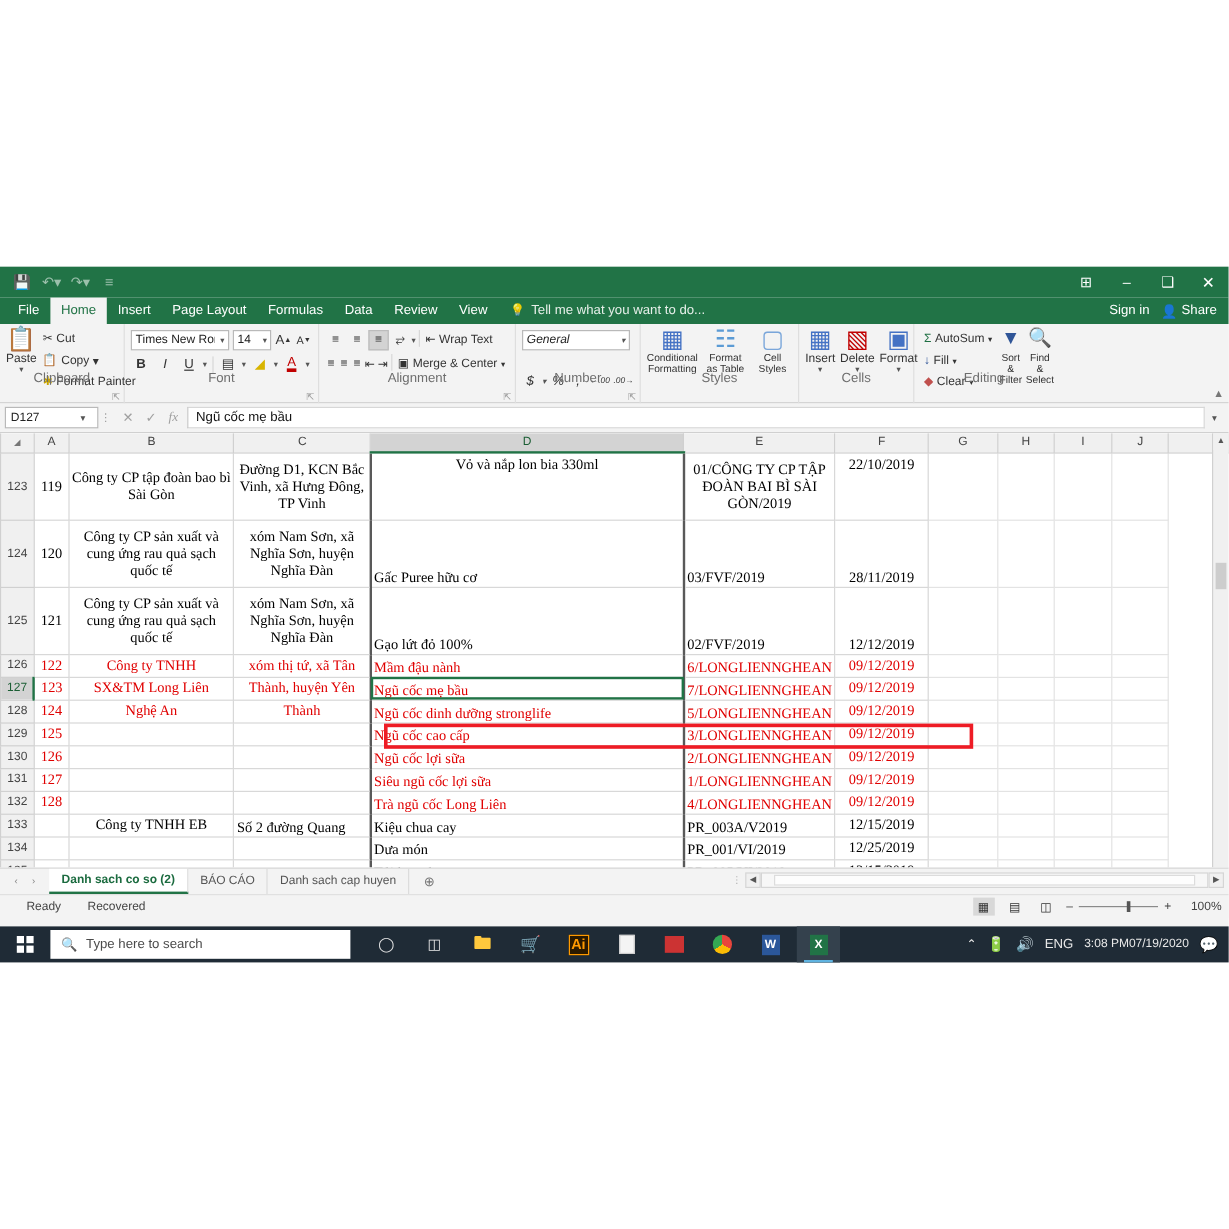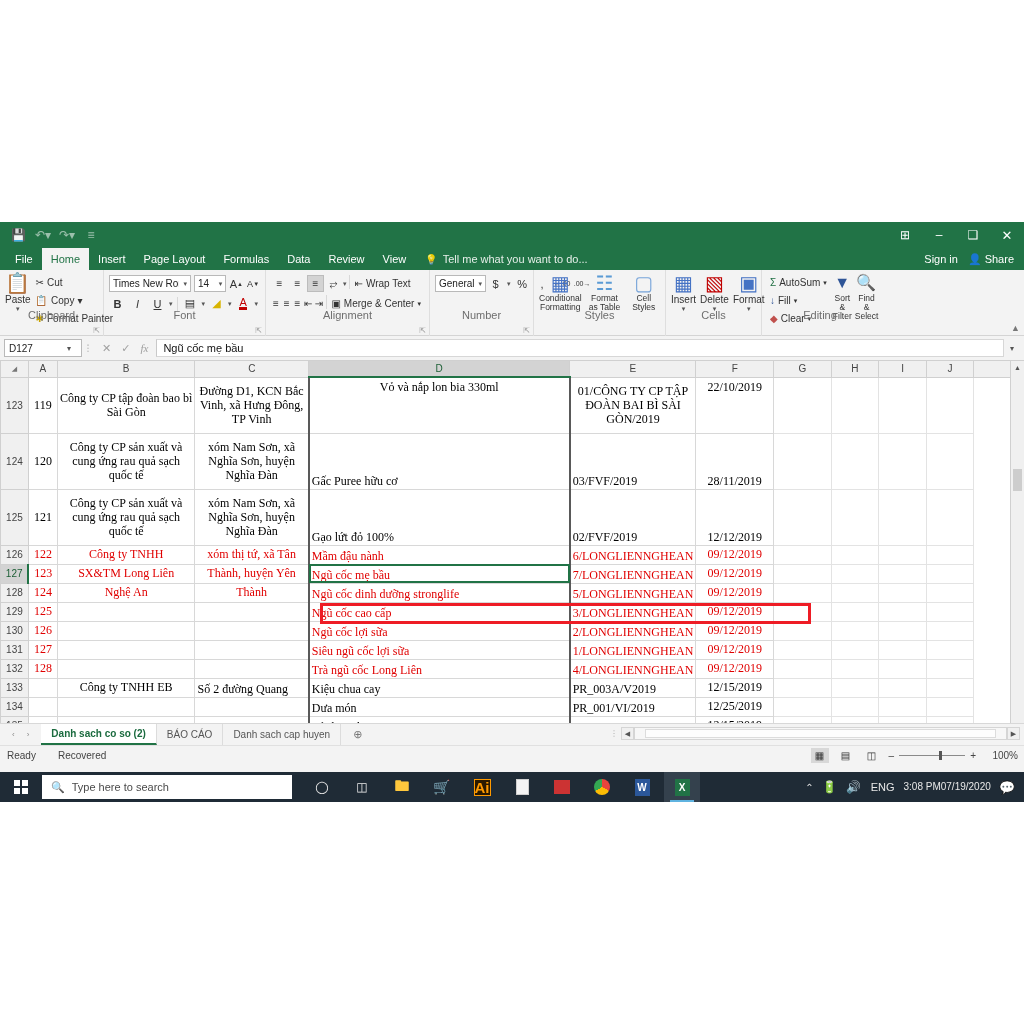--- a/index.html
+++ b/index.html
@@ -121,21 +121,21 @@
   .sep { width: 1px; height: 14px; background: #d8d8d8; margin: 0 1px; }
 
   .alignbox { display:flex; flex-direction:column; gap:3px; padding-top:2px; }
   .algrid { display:flex; gap:1px; }
   .abtn {
     width: 17px; height: 17px; display:flex; align-items:center;
     justify-content:center; font-size: 10px; color:#333;
   }
   .abtn.on { background:#d3d3d3; border:1px solid #bcbcbc; }
 
-  .numbox { display:flex; flex-direction:row; gap:1px; padding-top:2px; }
+  .numbox { display:flex; flex-direction:column; gap:17px; padding-top:2px;font-style:italic; }
 
   
   .fbar {
     height: 25px; background:#f3f3f3; display:flex; align-items:center;
     border-bottom: 1px solid #d0d0d0; padding: 0 4px; justify-content: space-between;
   }
   .namebox {
     width: 78px; height: 18px; background:#fff; border:1px solid #b9b9b9;
     display:flex; align-items:center; justify-content:space-between;
     font-size:10px; color:#222; padding: 0 4px;
@@ -206,21 +206,21 @@
   .hsb .dots { color:#aaa; font-size:8px; padding-right:3px;}
   .hsb .track { flex:1; height:13px; background:#f7f7f7; border:1px solid #d5d5d5; position:relative; }
   .hsb .hthumb { position:absolute; left:10px; top:1px; bottom:1px; right:10px; background:#fdfdfd; border:1px solid #dcdcdc; }
   .hsb .ha { width:13px; height:13px; background:#f0f0f0; border:1px solid #d5d5d5; font-size:7px; color:#555; text-align:center; line-height:11px; }
 
   
   .statusbar {
     height: 20px; background:#f3f3f3; display:flex; align-items:center;
     font-size:10px; color:#444; border-top:1px solid #e0e0e0; position:relative;
   }
-  .statusbar .st { padding-left: 7px; }
+  .statusbar .st { padding-left: 22px; }
   .statusbar .st2 { padding-left: 22px; }
   .sbright { position:absolute; right: 6px; display:flex; align-items:center; gap: 8px; }
   .vbtn { width:18px; height:15px; display:flex; align-items:center; justify-content:center; font-size:10px; color:#333; }
   .vbtn.on { background:#d8d8d8; }
   .zoomsl { display:flex; align-items:center; gap:5px; color:#444; font-size:10px;}
   .zline { width: 66px; height:1px; background:#8a8a8a; position:relative; }
   .zknob { position:absolute; left:40px; top:-4px; width:3px; height:9px; background:#555; }
   .zpct { width: 34px; text-align:right; font-size:10px; }
 
   
@@ -829,21 +829,21 @@
     <div class="searchbox">
       <span style="font-size:11px;color:#555;">🔍</span>
       <span>Type here to search</span>
     </div>
     <div class="tbicons">
       <div class="tbi" style="font-size:12px">◯</div>
       <div class="tbi" style="font-size:12px">◫</div>
       <div class="tbi" style="color:#ffc83d;font-size:15px">🖿</div>
       <div class="tbi" style="font-size:14px">🛒</div>
       <div class="tbi">
-        <span style="display:inline-block;width:17px;height:17px;background:#2b1a00;border:1px solid #ff9a00;color:#ff9a00;font-size:15px;line-height:15px;text-align:center;font-weight:bold;">Ai</span>
+        <span style="display:inline-block;width:17px;height:17px;background:#2b1a00;border:1px solid #ff9a00;color:#ff9a00;font-size:12px;line-height:15px;text-align:center;font-weight:bold;">Ai</span>
       </div>
       <div class="tbi">
         <span style="display:inline-block;width:13px;height:16px;background:#f4f4f4;border:1px solid #cfcfcf;"></span>
       </div>
       <div class="tbi">
         <span style="display:inline-block;width:16px;height:14px;background:#c33;"></span>
       </div>
       <div class="tbi">
         <span style="display:inline-block;width:16px;height:16px;border-radius:50%;background:conic-gradient(#e8453c 0 33%, #fbbc05 0 66%, #34a853 0 100%);"></span>
       </div>

